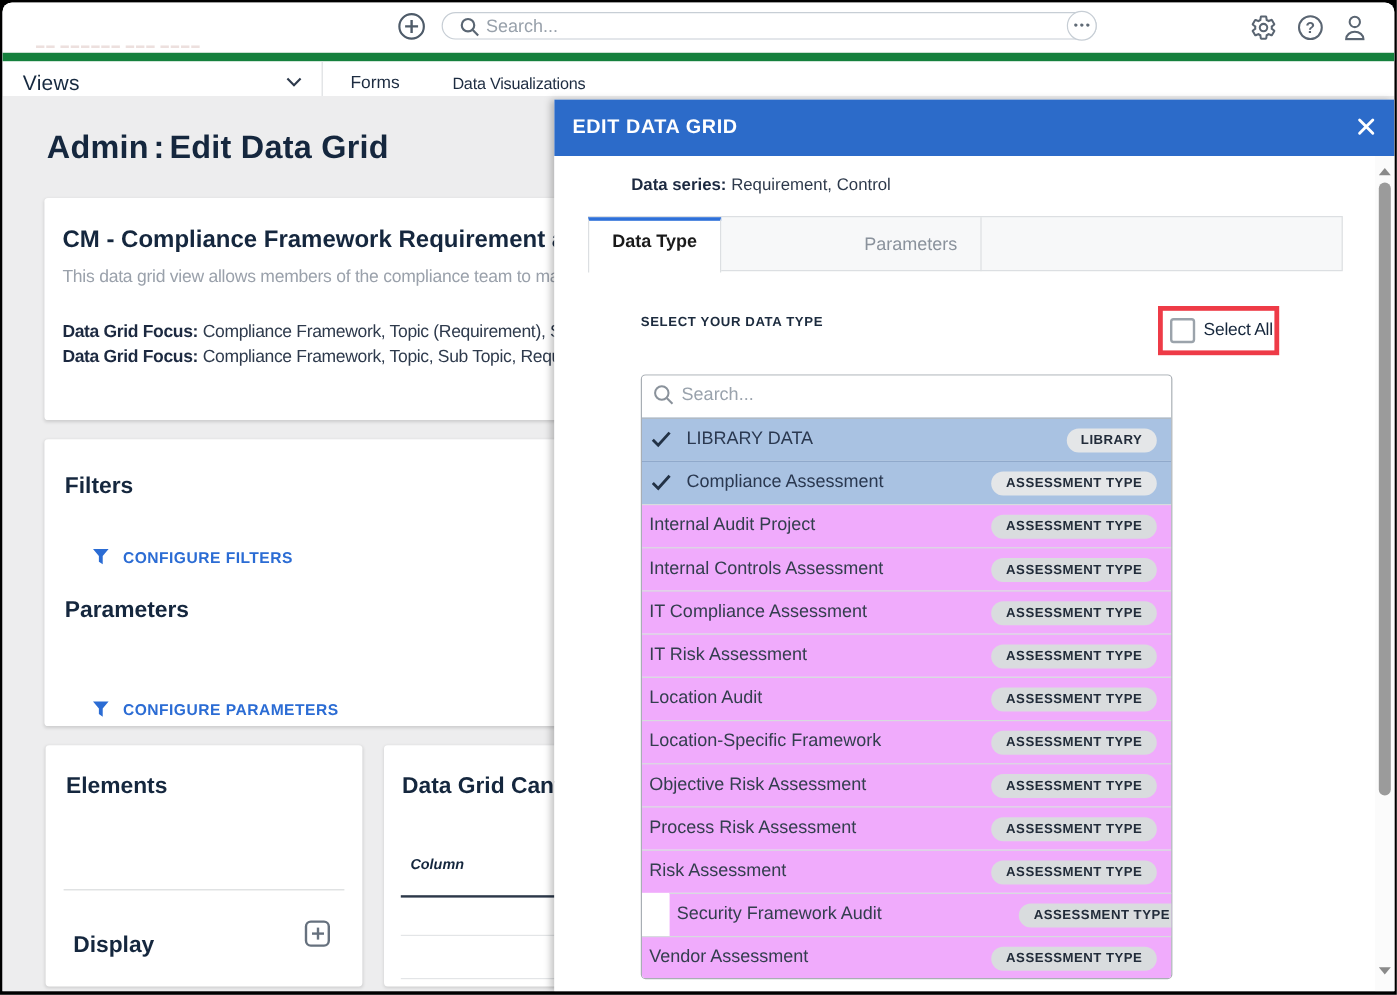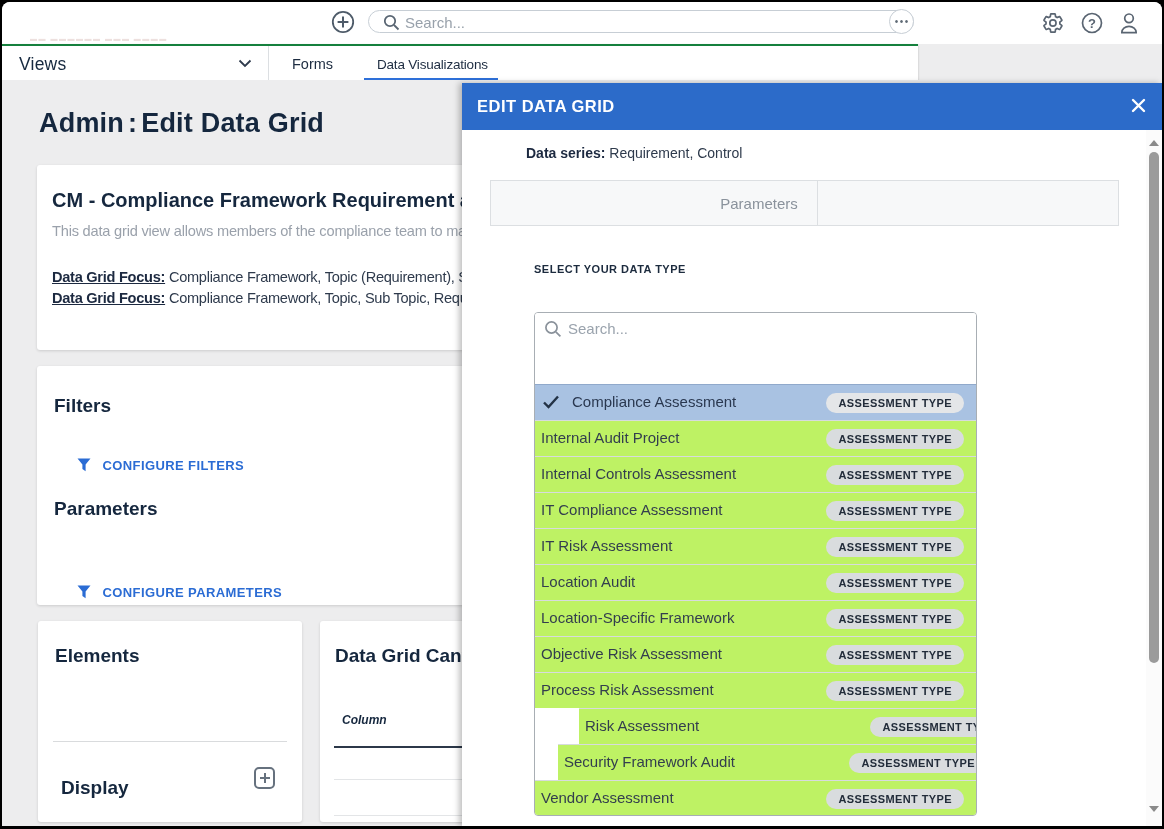--- a/index.html
+++ b/index.html
@@ -11,38 +11,38 @@
   #topbar { position:absolute; left:0; top:0; width:1160px; height:42px; background:#fff; }
   #logo { position:absolute; left:28px; top:33px; width:145px; height:8px; color:#caa29e; opacity:.33; font-size:7px; letter-spacing:1.5px; overflow:hidden; white-space:nowrap; }
   #plusbtn { position:absolute; left:329px; top:8px; }
   #searchpill { position:absolute; left:366px; top:8px; width:546px; height:23px; border:1px solid #c7ced5; border-radius:12px; background:#fff; }
   #searchpill .mag { position:absolute; left:14px; top:3px; }
   #searchpill .ph { position:absolute; left:36px; top:3px; font-size:15px; color:#98a1ab; }
   #morecirc { position:absolute; right:-1px; top:-2px; width:25px; height:25px; border:1px solid #c7ced5; border-radius:50%; background:#fff; color:#5f6a75; text-align:center; line-height:23px; font-size:10px; letter-spacing:1.5px; text-indent:1.5px; }
   #topicons { position:absolute; left:1040px; top:10px; }
 
   
-  #tabrow { position:absolute; left:0; top:42px; width:916px; height:36px; background:#fff; border-top:2px solid #15803d; box-shadow:0 1px 2px rgba(0,0,0,.22); }
+  #tabrow { position:absolute; left:0; top:42px; width:1160px; height:36px; background:#fff; border-top:7px solid #15803d; box-shadow:0 1px 2px rgba(0,0,0,.22); }
   #views { position:absolute; left:17px; top:8px; font-size:17.5px; color:#16293f; letter-spacing:.2px; }
   #vchev { position:absolute; left:236px; top:13px; }
   #vdivider { position:absolute; left:266px; top:0; width:1px; height:37px; background:#dcdfe2; }
   .navtab { position:absolute; top:10px; font-size:14.5px; color:#1d2c41; }
   #tForms { left:290px; }
   #tDV { left:375px; font-weight:normal; font-size:13.5px; letter-spacing:-0.2px; top:11px; }
   #dvline { position:absolute; left:362px; top:32px; width:134px; height:4px; background:#2e70d9; }
 
   
   #main { position:absolute; left:0; top:78px; width:1160px; height:746px; background:#ededee; }
   h1 { position:absolute; left:37px; top:28px; z-index:5; font-size:27px; color:#15273e; font-weight:bold; letter-spacing:.2px; }
   .card { position:absolute; background:#fff; border-radius:3px; box-shadow:0 1px 3px rgba(0,0,0,.14); }
   #card1 { left:35px; top:85px; width:1065px; height:185px; }
   #card1 .title { position:absolute; left:15px; top:24px; font-size:20px; font-weight:bold; color:#15273e; }
   #card1 .desc { position:absolute; left:15px; top:58px; font-size:14.6px; color:#9aa1ab; letter-spacing:-0.2px; }
   #card1 .dgf { position:absolute; left:15px; font-size:14.6px; color:#2e3a4c; letter-spacing:-0.28px; }
-  #card1 .dgf b { color:#1c2940;text-decoration:underline; }
+  #card1 .dgf b { color:#1c2940; }
   .bluelink { font-size:13px; color:#2b6cd4; font-weight:bold; letter-spacing:.4px; }
   #card1 .addlink { position:absolute; left:39px; top:149px; font-weight:normal; font-size:12.5px; letter-spacing:.3px; }
   #card1 .addlink .plus { font-size:16px; font-weight:normal; margin-right:8px; }
 
   #card2 { left:35px; top:286px; width:1065px; height:239px; }
   .h2x { position:absolute; font-size:19px; font-weight:bold; color:#15273e; }
   .cfgrow { position:absolute; white-space:nowrap; }
   .funnel { display:inline-block; vertical-align:-2px; margin-right:7px; }
 
   #card3 { left:36px; top:541px; width:264px; height:201px; }
@@ -73,21 +73,21 @@
 
   #seldatatype { position:absolute; left:72px; top:133px; font-size:11px; font-weight:bold; letter-spacing:.5px; color:#1c2b3e; }
   #selallbox { position:absolute; left:503px; top:125px; width:101px; height:41px; border:4px solid #ee3b47; background:#fff; }
   #selallbox .cb { position:absolute; left:6px; top:6px; width:21px; height:21px; border:2px solid #9ba3ab; border-radius:3px; }
   #selallbox .lb { position:absolute; left:34px; top:8px; font-size:14.5px; color:#16273c; white-space:nowrap; letter-spacing:-0.2px; }
 
   #list { position:absolute; left:72px; top:182px; width:443px; height:504px; border:1px solid #a8aeb4; border-radius:4px; background:#fff; overflow:hidden; }
   #lsearch { position:absolute; left:0; top:0; width:441px; height:35px; background:#fff; }
   #lsearch .ph { position:absolute; left:33px; top:7px; font-size:15px; color:#9aa3ad; }
   #lsearch .mag { position:absolute; left:9px; top:7px; }
-  .lrow { position:absolute; left:0; width:441px; height:36px; border-top:1px solid #d7dbde; background:#bef264; }
+  .lrow { position:absolute; left:0; width:441px; height:36px; border-top:1px solid #d7dbde; background:#f0abfc; }
   .lrow.sel { background:#a9c2e2; border-top:1px solid #b2b8be; }
   .lrow.sel2 { border-top:1px solid #90a9cb; }
   .lrow .nm { position:absolute; left:6px; top:8px; font-size:15px; color:#333e4e; }
   .lrow.sel .nm { left:37px; color:#2a3850; }
   .lrow .pill { position:absolute; right:12px; top:8px; height:20px; border-radius:10px; background:#d9dcde; font-size:11px; font-weight:bold; color:#222c3a; letter-spacing:.4px; line-height:20px; padding:0 12px; }
   .lrow.sel .pill { background:#e4e6e8; }
   .chk { position:absolute; left:7px; top:9px; }
 
   
   #sbar { position:absolute; left:684px; top:0; width:16px; height:696px; background:#fbfbfb; }
@@ -182,31 +182,43 @@
   <div id="modal">
     <div id="mhead">
       <div class="t">EDIT DATA GRID</div>
       <svg id="mclose" width="15" height="15" viewBox="0 0 15 15" stroke="#fff" stroke-width="2.4" stroke-linecap="round">
           <path d="M2 2l11 11M13 2L2 13"></path>
         </svg>
     </div>
     <div id="mbody">
       <div id="dseries"><b>Data series:</b> Requirement, Control</div>
       <div id="tabs">
+        <div class="tab" id="tab1">Data Type</div>
         <div class="tab" id="tab3">Parameters</div>
       </div>
       <div id="seldatatype">SELECT YOUR DATA TYPE</div>
+      <div id="selallbox">
+        <div class="cb"></div>
+        <div class="lb">Select All</div>
+      </div>
       <div id="list">
         <div id="lsearch">
           <svg class="mag" width="18" height="18" viewBox="0 0 18 18" fill="none" stroke="#8a929b" stroke-width="1.7">
               <circle cx="7.5" cy="7.5" r="5.6"></circle>
               <path d="M11.8 11.8l4.6 4.6"></path>
             </svg>
           <span class="ph">Search...</span>
         </div>
+      <div class="lrow sel" style="top: 35px;">
+            <svg class="chk" width="18" height="16" viewBox="0 0 18 16" fill="none" stroke="#233246" stroke-width="2.4">
+              <path d="M2 8.5l4.5 4.5L16 2.5"></path>
+            </svg>
+            <div class="nm">LIBRARY DATA</div>
+            <div class="pill">LIBRARY</div>
+          </div>
           <div class="lrow sel sel2" style="top: 71px;">
             <svg class="chk" width="18" height="16" viewBox="0 0 18 16" fill="none" stroke="#233246" stroke-width="2.4">
               <path d="M2 8.5l4.5 4.5L16 2.5"></path>
             </svg>
             <div class="nm">Compliance Assessment</div>
             <div class="pill">ASSESSMENT TYPE</div>
           </div>
           <div class="lrow" style="top: 107px;">
             <div class="nm">Internal Audit Project</div>
             <div class="pill">ASSESSMENT TYPE</div>
@@ -232,21 +244,21 @@
             <div class="pill">ASSESSMENT TYPE</div>
           </div>
           <div class="lrow" style="top: 323px;">
             <div class="nm">Objective Risk Assessment</div>
             <div class="pill">ASSESSMENT TYPE</div>
           </div>
           <div class="lrow" style="top: 359px;">
             <div class="nm">Process Risk Assessment</div>
             <div class="pill">ASSESSMENT TYPE</div>
           </div>
-          <div class="lrow" style="top: 395px; margin-left: 44px;">
+          <div class="lrow" style="top: 395px;">
             <div class="nm">Risk Assessment</div>
             <div class="pill">ASSESSMENT TYPE</div>
           </div>
           <div class="lrow" style="top: 431px; margin-left: 23px;">
             <div class="nm">Security Framework Audit</div>
             <div class="pill">ASSESSMENT TYPE</div>
           </div>
           <div class="lrow" style="top: 467px;">
             <div class="nm">Vendor Assessment</div>
             <div class="pill">ASSESSMENT TYPE</div>

